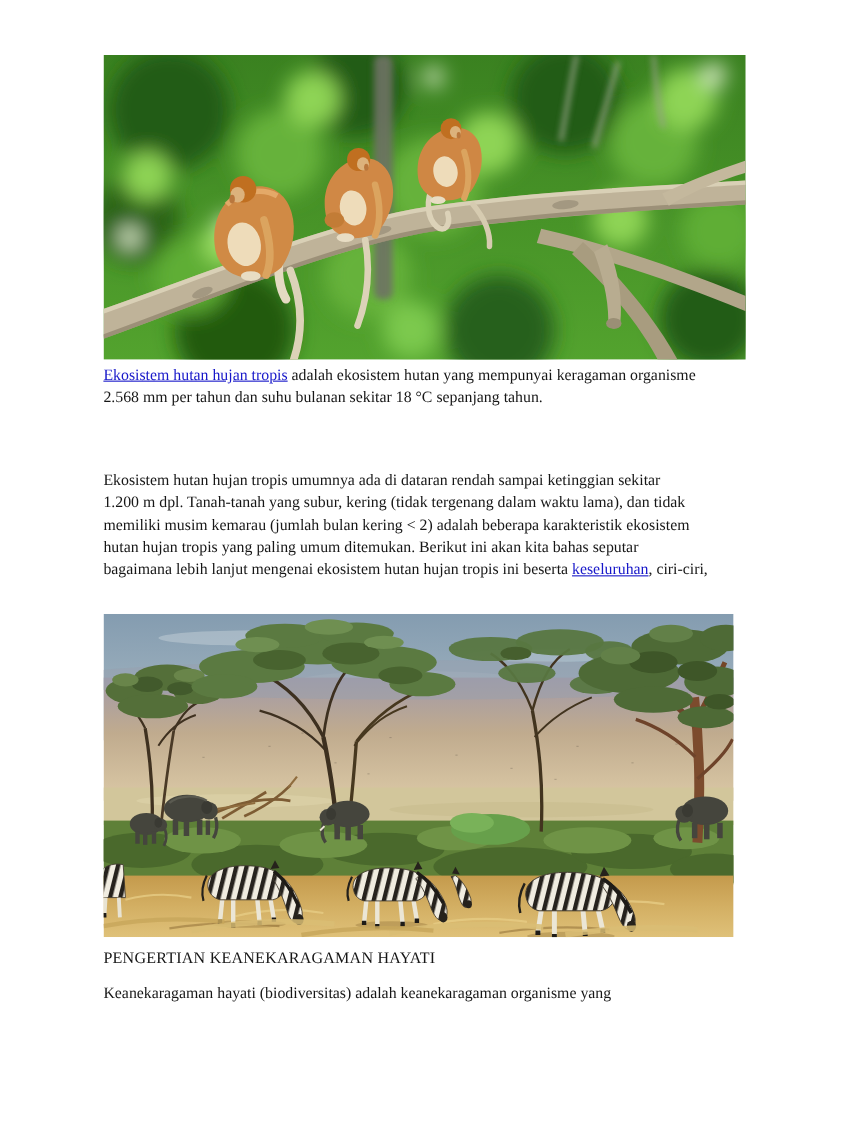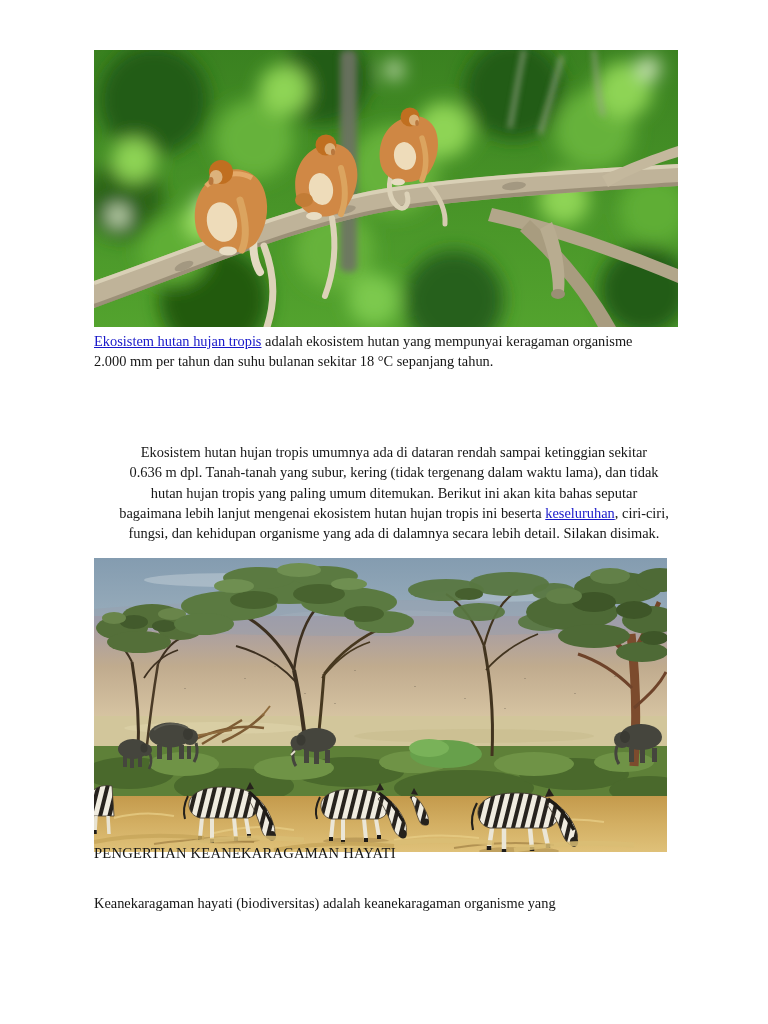--- a/index.html
+++ b/index.html
@@ -5,23 +5,23 @@
   html,body{margin:0;padding:0;background:#ffffff;}
   .page{position:relative;width:768px;height:1024px;background:#ffffff;overflow:hidden;
         font-family:"Liberation Serif","DejaVu Serif",serif;color:#161616;padding-left:16px;}
   .photo{position:absolute;margin:0;padding:0;overflow:hidden;}
   #photo-monkeys{left:94px;top:50px;width:584px;height:277px;}
   #photo-savanna{left:94px;top:558px;width:573px;height:294px;}
   .photo svg{display:block;width:100%;height:100%;}
   .para{position:absolute;left:94px;width:600px;font-size:14.4px;line-height:20.3px;}
   .para .line{white-space:pre;}
   #para-1{top:331px;}
-  #para-2{top:442px;text-align:center;}
+  #para-2{top:427px;}
   #para-3{top:893px;}
-  .heading{position:absolute;left:94px;top:843px;margin:0;font-size:14.6px;line-height:20.3px;
+  .heading{position:absolute;left:94px;top:861px;margin:0;font-size:14.6px;line-height:20.3px;
            font-weight:normal;white-space:pre;letter-spacing:0.2px;}
   .doc-link{color:#1717c9;text-decoration:underline;cursor:pointer;}
 </style>
 </head>
 <body>
 
 <div class="page">
 
   <figure class="photo" id="photo-monkeys" role="img" aria-label="Tiga bekantan (proboscis monkeys) duduk di atas dahan pohon di hutan hujan hijau">
     <svg viewBox="0 0 584 277" preserveAspectRatio="none">
@@ -115,28 +115,28 @@
         <ellipse cx="320" cy="70" rx="5" ry="5.5" fill="#dcb27c"></ellipse>
         <ellipse cx="323" cy="73" rx="1.8" ry="3" fill="#b9773d"></ellipse>
         <path d="M328,88 C333,104 333,118 328,130" stroke="#dba45f" stroke-width="5.5" fill="none" stroke-linecap="round"></path>
         <ellipse cx="304" cy="132" rx="7" ry="3.5" fill="#e8ddc4"></ellipse>
       </g>
     </svg>
   </figure>
 
   <div class="para" id="para-1">
       <div class="line"><a class="doc-link" href="#">Ekosistem hutan hujan tropis</a><span> adalah ekosistem hutan yang mempunyai keragaman organisme</span></div>
-      <div class="line"><span>2.000 mm per tahun dan suhu bulanan sekitar 18 °C sepanjang tahun.</span></div>
+      <div class="line"><span>2.568 mm per tahun dan suhu bulanan sekitar 18 °C sepanjang tahun.</span></div>
     </div>
   <div class="para" id="para-2">
       <div class="line"><span>Ekosistem hutan hujan tropis umumnya ada di dataran rendah sampai ketinggian sekitar</span></div>
-      <div class="line"><span>0.636 m dpl. Tanah-tanah yang subur, kering (tidak tergenang dalam waktu lama), dan tidak</span></div>
+      <div class="line"><span>1.200 m dpl. Tanah-tanah yang subur, kering (tidak tergenang dalam waktu lama), dan tidak</span></div>
+      <div class="line"><span>memiliki musim kemarau (jumlah bulan kering &lt; 2) adalah beberapa karakteristik ekosistem</span></div>
       <div class="line"><span>hutan hujan tropis yang paling umum ditemukan. Berikut ini akan kita bahas seputar</span></div>
       <div class="line"><span>bagaimana lebih lanjut mengenai ekosistem hutan hujan tropis ini beserta </span><a class="doc-link" href="#">keseluruhan</a><span>, ciri-ciri,</span></div>
-      <div class="line"><span>fungsi, dan kehidupan organisme yang ada di dalamnya secara lebih detail. Silakan disimak.</span></div>
     </div>
 
   <figure class="photo" id="photo-savanna" role="img" aria-label="Sabana dengan pohon akasia, gajah dan zebra berjalan di rumput keemasan">
     <svg viewBox="0 0 573 294" preserveAspectRatio="none">
       <defs>
         <linearGradient id="s-sky" x1="0" y1="0" x2="0" y2="1">
           <stop offset="0" stop-color="#849cb0"></stop>
             <stop offset="1" stop-color="#a9bac4"></stop>
         </linearGradient>
         <linearGradient id="s-hill" x1="0" y1="0" x2="0" y2="1">

